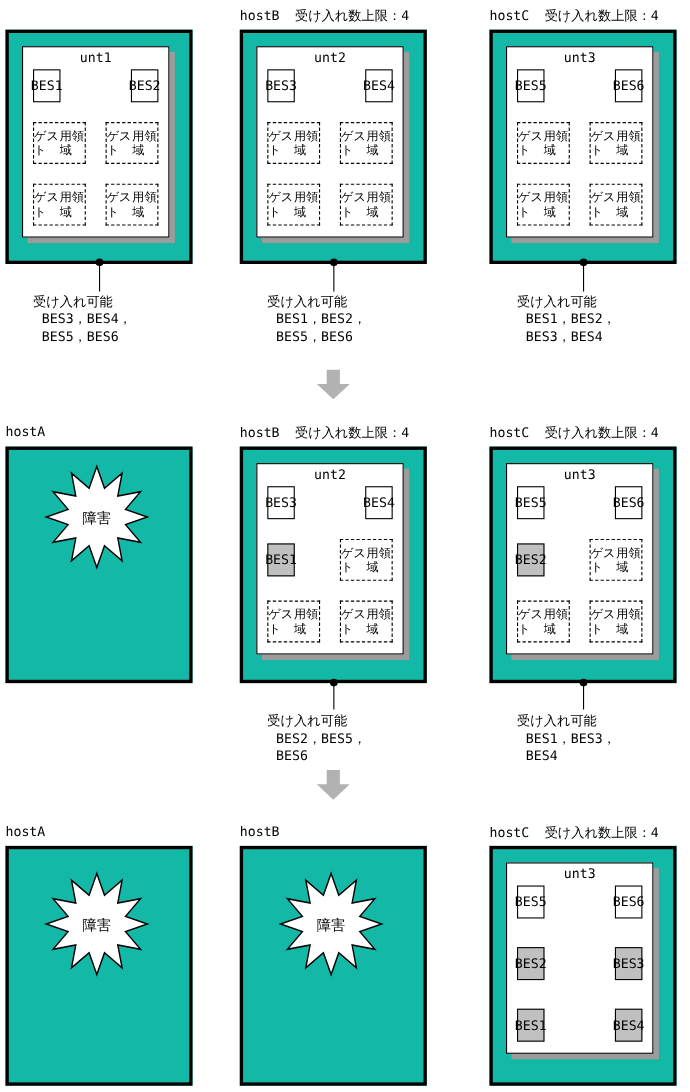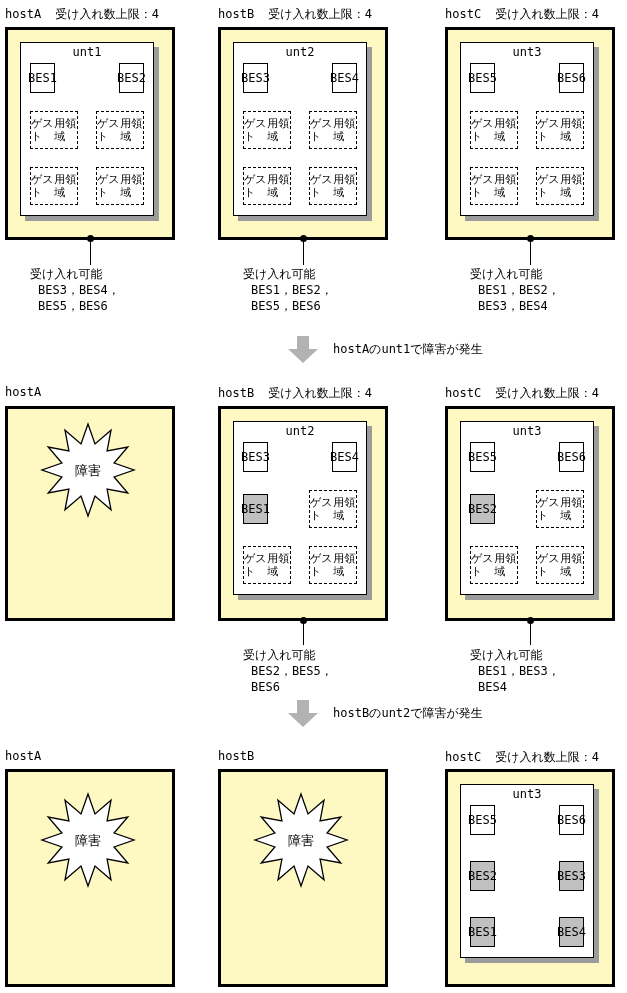--- a/index.html
+++ b/index.html
@@ -1,21 +1,21 @@
 <!DOCTYPE html>
 <html><head>
 <meta charset="utf-8">
 <style>
   html,body{margin:0;padding:0;background:#fff}
   .canvas{position:relative;width:627px;height:993px;background:#fff;
     font-family:"DejaVu Sans Mono","Liberation Mono",monospace;font-size:12px;color:#000;overflow:hidden}
   .canvas *{box-sizing:border-box}
   .host-label{position:absolute;white-space:pre}
   .host-label .limit{margin-left:14px}
-  .host-box{position:absolute;width:170px;border:3px solid #000;background:#fef9c3}
+  .host-box{position:absolute;width:170px;border:3px solid #000;background:#14b8a6}
   .unit{position:absolute;left:12px;top:12px;width:134px;height:174px;border:1px solid #000;
     background:#fff;box-shadow:5px 5px 0 #9c9c9c;display:flex;flex-direction:column}
   .unit-label{height:18px;line-height:18px;text-align:center}
   .unit-grid{flex:1;display:flex;flex-direction:column;justify-content:space-between;padding:2px 9px 10px}
   .cell-row{display:flex;justify-content:space-between;align-items:center}
   .bes{width:25px;height:30px;border:1px solid #000;background:#fff;display:flex;align-items:center;justify-content:center}
   .bes.occupied{background:#c0c0c0}
   .guest{width:48px;height:38px;border:1px dashed #000;background:#fff;display:flex;flex-direction:row;
     align-items:center;justify-content:center;font-size:11px;line-height:13px}
   .connector-dot{position:absolute;width:7px;height:7px;border-radius:50%;background:#000}
@@ -23,21 +23,20 @@
   .accept{position:absolute;line-height:16px}
   .accept .indent{padding-left:8px}
   .arrow-label{position:absolute;line-height:27px}
   .burst{position:absolute}
 </style>
 </head>
 <body>
 
 <div class="canvas">
 
-  <div class="host-label" style="left:5px;top:6px"><span>hostA</span><span class="limit">受け入れ数上限：4</span></div>
   <div class="host-box" style="left:5px;top:27px;height:213px">
     <div class="unit">
       <div class="unit-label">unt1</div>
       <div class="unit-grid">
         <div class="cell-row">
           <div class="bes">BES1</div>
           <div class="bes">BES2</div>
         </div>
         <div class="cell-row">
           <div class="guest">
@@ -146,21 +145,20 @@
   <div class="connector-line" style="left:530px;top:240px;height:25px"></div>
   <div class="accept" style="left:470px;top:266px">
     <div>受け入れ可能</div>
     <div class="indent">BES1，BES2，</div>
     <div class="indent">BES3，BES4</div>
   </div>
 
   <svg class="burst" style="left:288px;top:336px" width="30" height="27" viewBox="0 0 30 27">
     <polygon points="9,0 21,0 21,13 30,13 15,27 0,13 9,13" fill="#b2b2b2"></polygon>
   </svg>
-  <div class="arrow-label" style="left:333px;top:336px">hostAのunt1で障害が発生</div>
 
   <div class="host-label" style="left:5px;top:385px"><span>hostA</span></div>
   <div class="host-box" style="left:5px;top:406px;height:215px"></div>
   <svg class="burst" style="left:38px;top:420px" width="100" height="100" viewBox="0 0 100 100">
     <polygon points="50,4 57,23.9 73,10.2 69.1,30.9 89.8,27 76.1,43 96,50 76.1,57 89.8,73 69.1,69.1 73,89.8 57,76.1 50,96 43,76.1 27,89.8 30.9,69.1 10.2,73 23.9,57 4,50 23.9,43 10.2,27 30.9,30.9 27,10.2 43,23.9" fill="#fff" stroke="#000" stroke-width="1.3"></polygon>
     <text x="50" y="55" text-anchor="middle" font-size="13">障害</text>
   </svg>
 
   <div class="host-label" style="left:218px;top:385px"><span>hostB</span><span class="limit">受け入れ数上限：4</span></div>
   <div class="host-box" style="left:218px;top:406px;height:215px">
@@ -232,21 +230,20 @@
   <div class="connector-line" style="left:530px;top:621px;height:24px"></div>
   <div class="accept" style="left:470px;top:647px">
     <div>受け入れ可能</div>
     <div class="indent">BES1，BES3，</div>
     <div class="indent">BES4</div>
   </div>
 
   <svg class="burst" style="left:288px;top:700px" width="30" height="27" viewBox="0 0 30 27">
     <polygon points="9,0 21,0 21,13 30,13 15,27 0,13 9,13" fill="#b2b2b2"></polygon>
   </svg>
-  <div class="arrow-label" style="left:333px;top:700px">hostBのunt2で障害が発生</div>
 
   <div class="host-label" style="left:5px;top:749px"><span>hostA</span></div>
   <div class="host-box" style="left:5px;top:769px;height:218px"></div>
   <svg class="burst" style="left:38px;top:790px" width="100" height="100" viewBox="0 0 100 100">
     <polygon points="50,4 57,23.9 73,10.2 69.1,30.9 89.8,27 76.1,43 96,50 76.1,57 89.8,73 69.1,69.1 73,89.8 57,76.1 50,96 43,76.1 27,89.8 30.9,69.1 10.2,73 23.9,57 4,50 23.9,43 10.2,27 30.9,30.9 27,10.2 43,23.9" fill="#fff" stroke="#000" stroke-width="1.3"></polygon>
     <text x="50" y="55" text-anchor="middle" font-size="13">障害</text>
   </svg>
 
   <div class="host-label" style="left:218px;top:749px"><span>hostB</span></div>
   <div class="host-box" style="left:218px;top:769px;height:218px"></div>

